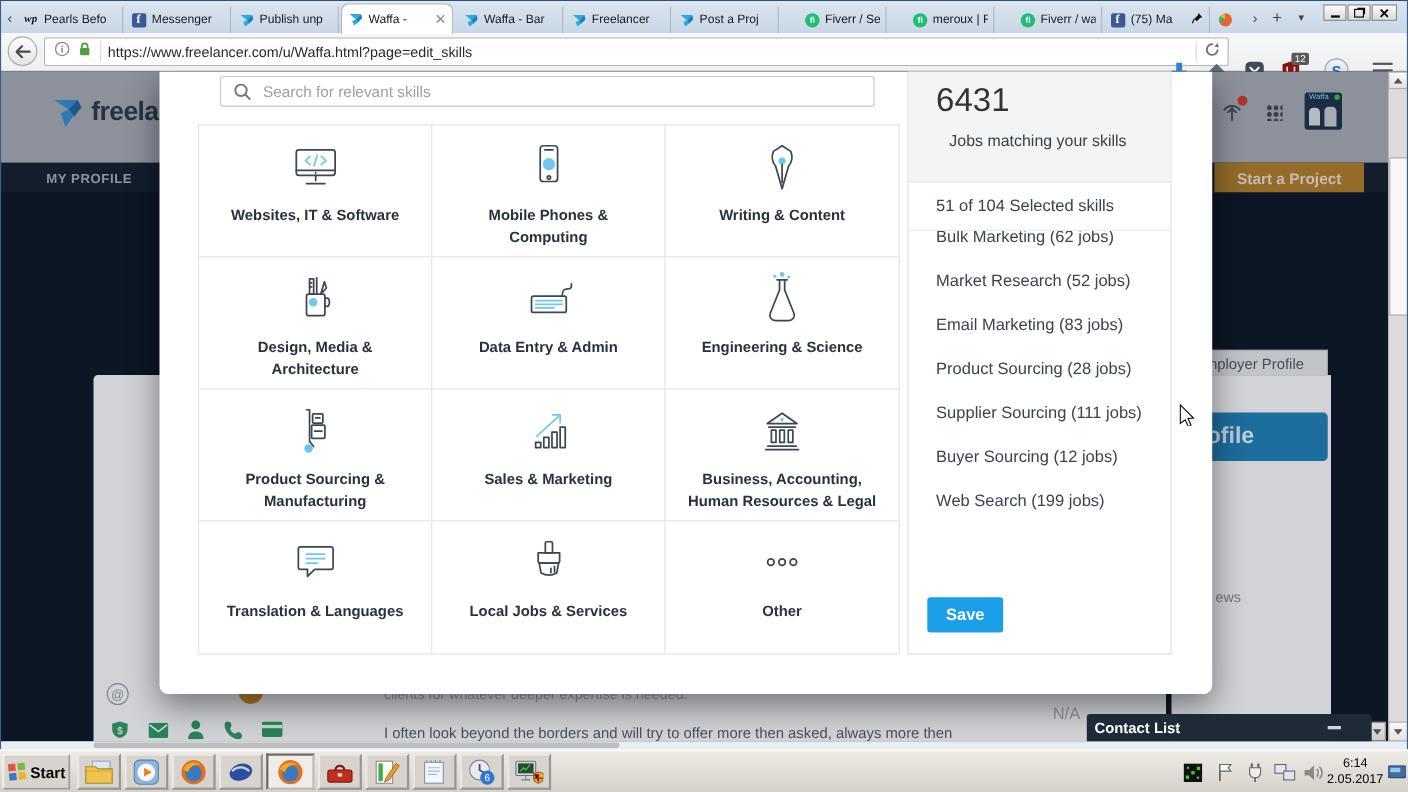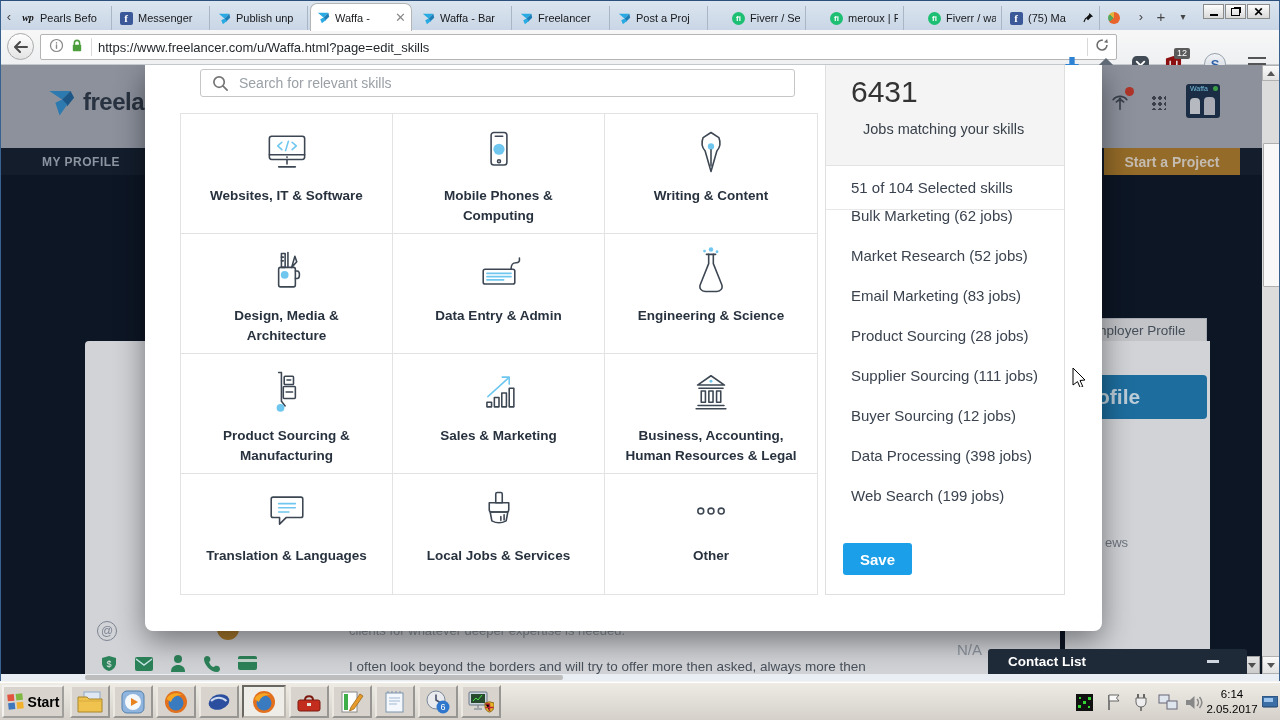--- a/index.html
+++ b/index.html
@@ -78,21 +78,21 @@
   
   #vscroll{position:absolute;right:0;top:0;width:18px;height:609px;background:#dcdcdc;z-index:20;}
   .scrbtn{position:absolute;left:0;width:18px;height:16px;background:linear-gradient(#fafafa,#e2e2e2);
     border:1px solid #b0b0b0;box-sizing:border-box;display:flex;align-items:center;justify-content:center;}
   .tri-up{width:0;height:0;border-left:4px solid transparent;border-right:4px solid transparent;border-bottom:5px solid #555;}
   .tri-dn{width:0;height:0;border-left:4px solid transparent;border-right:4px solid transparent;border-top:5px solid #555;}
   #vthumb{position:absolute;left:1px;top:78px;width:15px;height:142px;background:#f8f8f8;
     border:1px solid #aeaeae;border-radius:1px;}
   #contactbar{position:absolute;left:988px;top:584px;width:259px;height:25px;background:#1f2a38;
     border-radius:3px 3px 0 0;z-index:12;display:flex;align-items:center;}
-  #contactbar span{margin-left:20px;color:#fff;font-weight:bold;font-size:13.5px;}
+  #contactbar span{margin-left:7px;color:#fff;font-weight:bold;font-size:13.5px;}
   #bstrip{position:absolute;left:0;top:673px;width:1280px;height:7px;background:#e9eef5;}
   
   #taskbar{position:absolute;left:0;top:680px;width:1280px;height:40px;
     background:linear-gradient(#efece6,#d3cfc8);border-top:1px solid #f6f4f0;box-shadow:inset 0 1px 0 #fff;}
   #startbtn{position:absolute;left:2px;top:3px;width:62px;height:33px;background:#d8d4cd;
     border:2px outset #f4f2ee;box-sizing:border-box;display:flex;align-items:center;justify-content:center;
     font-weight:bold;font-size:14px;color:#000;border-radius:2px;}
   .qltile{position:absolute;top:3px;width:40px;height:33px;border:2px outset #ece9e3;box-sizing:border-box;
     background:#d8d4cd;display:flex;align-items:center;justify-content:center;}
   .qltile.pressed{border:2px inset #bdb9b1;background:#efede8;}
@@ -518,21 +518,20 @@
         <div id="selRow">
           <span>51 of 104 Selected skills</span>
         </div>
         <div id="skillList">
           <div class="skill" style="margin-top:-14px;">Bulk Marketing (62 jobs)</div>
           <div class="skill">Market Research (52 jobs)</div>
           <div class="skill">Email Marketing (83 jobs)</div>
           <div class="skill">Product Sourcing (28 jobs)</div>
           <div class="skill">Supplier Sourcing (111 jobs)</div>
           <div class="skill">Buyer Sourcing (12 jobs)</div>
-          <div class="skill">Data Processing (398 jobs)</div>
           <div class="skill">Web Search (199 jobs)</div>
         </div>
         <button id="saveBtn">Save</button>
       </div>
     </div>
 
     <div id="contactbar">
       <span>Contact List</span>
       <span style="position:absolute;right:28px;top:11px;width:12px;height:2.5px;background:#cfd6df;"></span>
     </div>

